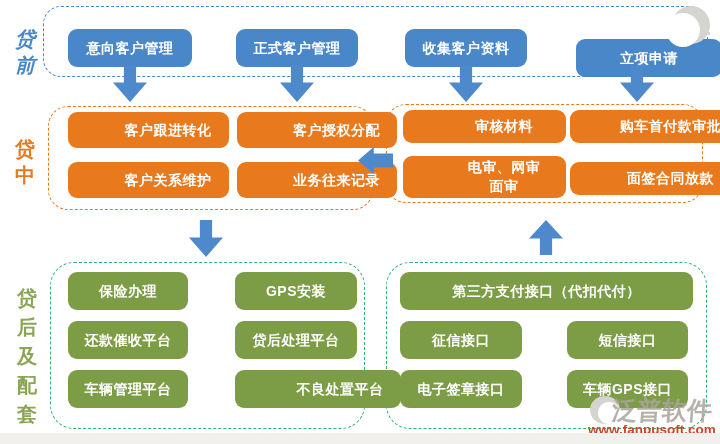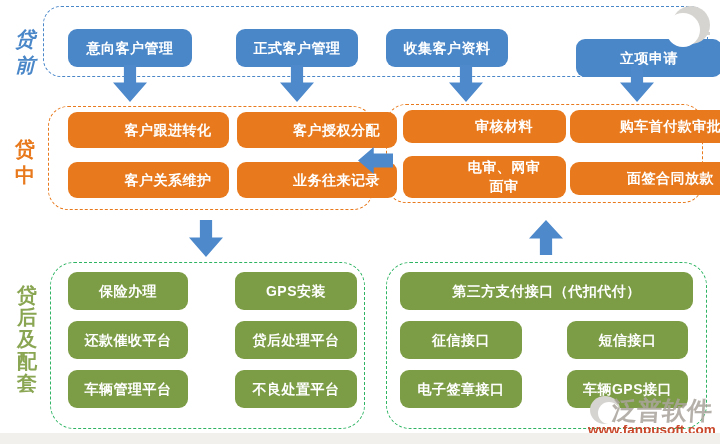--- a/index.html
+++ b/index.html
@@ -27,21 +27,21 @@
   .box.green{background:var(--green-box);}
   .box.multiline{white-space:pre-line;}
 
   
   .vlabel{
     position:absolute;width:26px;font-size:20px;font-weight:bold;
     text-align:center;line-height:26px;word-break:break-all;line-break:anywhere;
   }
   .vlabel.blue{color:var(--blue);}
   .vlabel.orange{color:var(--orange);}
-  .vlabel.green{color:var(--label-green);line-height:22px;}
+  .vlabel.green{color:var(--label-green);line-height:29px;}
 
   
   .arr{position:absolute;background:var(--arrow-blue);}
   .arr.down{width:34px;height:37px;
     clip-path:polygon(32% 0,68% 0,68% 47%,100% 47%,50% 100%,0 47%,32% 47%);}
   .arr.up{width:34px;height:35px;
     clip-path:polygon(50% 0,100% 53%,68% 53%,68% 100%,32% 100%,32% 53%,0 53%);}
   .arr.left{width:35px;height:27px;
     clip-path:polygon(0 50%,45% 0,45% 24%,100% 24%,100% 76%,45% 76%,45% 100%);}
 
@@ -76,21 +76,21 @@
 <body>
 
 <div class="canvas">
 
   <div class="vlabel blue" style="left:12px;top:26px;font-style:italic;">贷前</div>
 
   <div class="grp blue" style="left:43px;top:6px;width:663px;height:69px;"></div>
 
   <div class="box blue" style="left:68px;top:29px;width:124px;height:38px;">意向客户管理</div>
   <div class="box blue" style="left:236px;top:29px;width:122px;height:38px;">正式客户管理</div>
-  <div class="box blue" style="left:386px;top:29px;width:122px;height:38px;">收集客户资料</div>
+  <div class="box blue" style="left:405px;top:29px;width:122px;height:38px;">收集客户资料</div>
   <div class="box blue" style="left:576px;top:39px;width:146px;height:38px;">立项申请</div>
 
   <div class="swoosh corner-swoosh">
     <div class="c1"></div>
       <div class="c2"></div>
       <div class="tick"></div>
   </div>
 
   <div class="arr down" style="left:113px;top:65px;"></div>
   <div class="arr down" style="left:280px;top:65px;"></div>
@@ -121,21 +121,21 @@
   <div class="vlabel green" style="left:14px;top:284px;">贷后及配套</div>
 
   <div class="grp green" style="left:50px;top:262px;width:313px;height:165px;"></div>
   <div class="grp green" style="left:386px;top:262px;width:319px;height:165px;"></div>
 
   <div class="box green" style="left:68px;top:272px;width:120px;height:38px;">保险办理</div>
   <div class="box green" style="left:235px;top:272px;width:122px;height:38px;">GPS安装</div>
   <div class="box green" style="left:68px;top:321px;width:120px;height:38px;">还款催收平台</div>
   <div class="box green" style="left:235px;top:321px;width:122px;height:38px;">贷后处理平台</div>
   <div class="box green" style="left:68px;top:370px;width:120px;height:38px;">车辆管理平台</div>
-  <div class="box green" style="left:235px;top:370px;width:122px;height:38px;">不良处置平台</div>
+  <div class="box green" style="left:235px;top:370px;width:122px;height:38px;padding-left:44px;">不良处置平台</div>
 
   <div class="box green" style="left:400px;top:272px;width:293px;height:38px;">第三方支付接口（代扣代付）</div>
   <div class="box green" style="left:400px;top:321px;width:122px;height:38px;">征信接口</div>
   <div class="box green" style="left:567px;top:321px;width:121px;height:38px;">短信接口</div>
   <div class="box green" style="left:400px;top:370px;width:122px;height:38px;">电子签章接口</div>
   <div class="box green" style="left:567px;top:370px;width:121px;height:38px;">车辆GPS接口</div>
 
   <div class="watermark">
     <div class="swoosh wm-icon">
       <div class="c1"></div>

